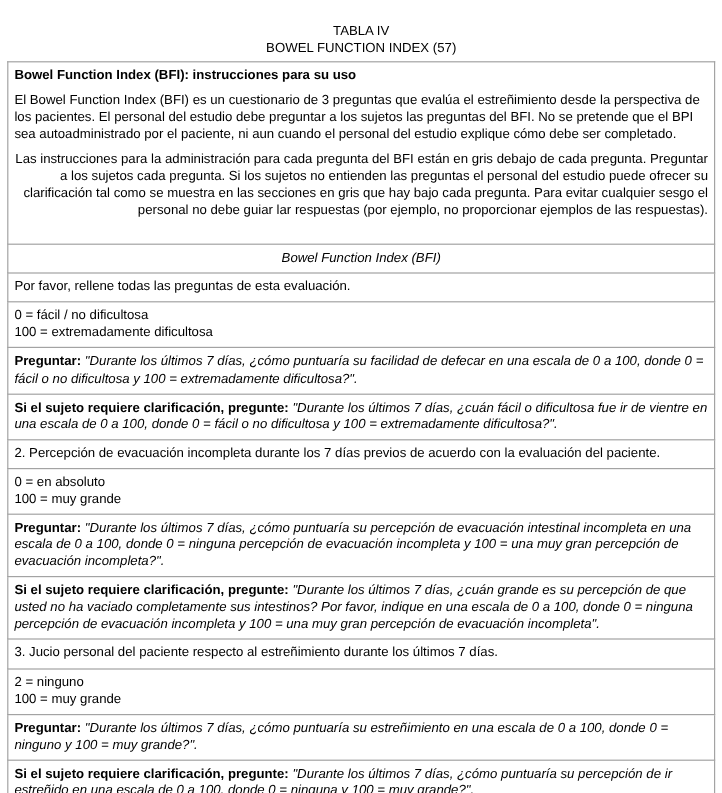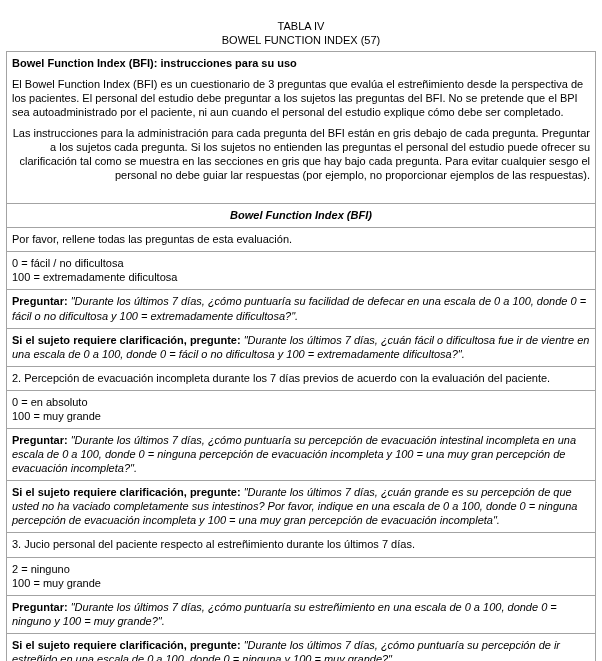--- a/index.html
+++ b/index.html
@@ -45,21 +45,21 @@
     margin: 0 0 7px 0;
   }
   .intro p:last-child {
     margin-bottom: 16px;
     text-align: right;
   }
   .b { font-weight: bold; margin-top: 40px; }
   .i { font-style: italic; }
   .subhead {
     font-style: italic;
-    font-weight: bold;
+    font-weight: normal;
     text-align: center;
     font-size: 11px;
   }
   .cell-plain {
     font-size: 11px;
   }
   .scale {
     font-size: 11px;
     line-height: 1.32;
   }

